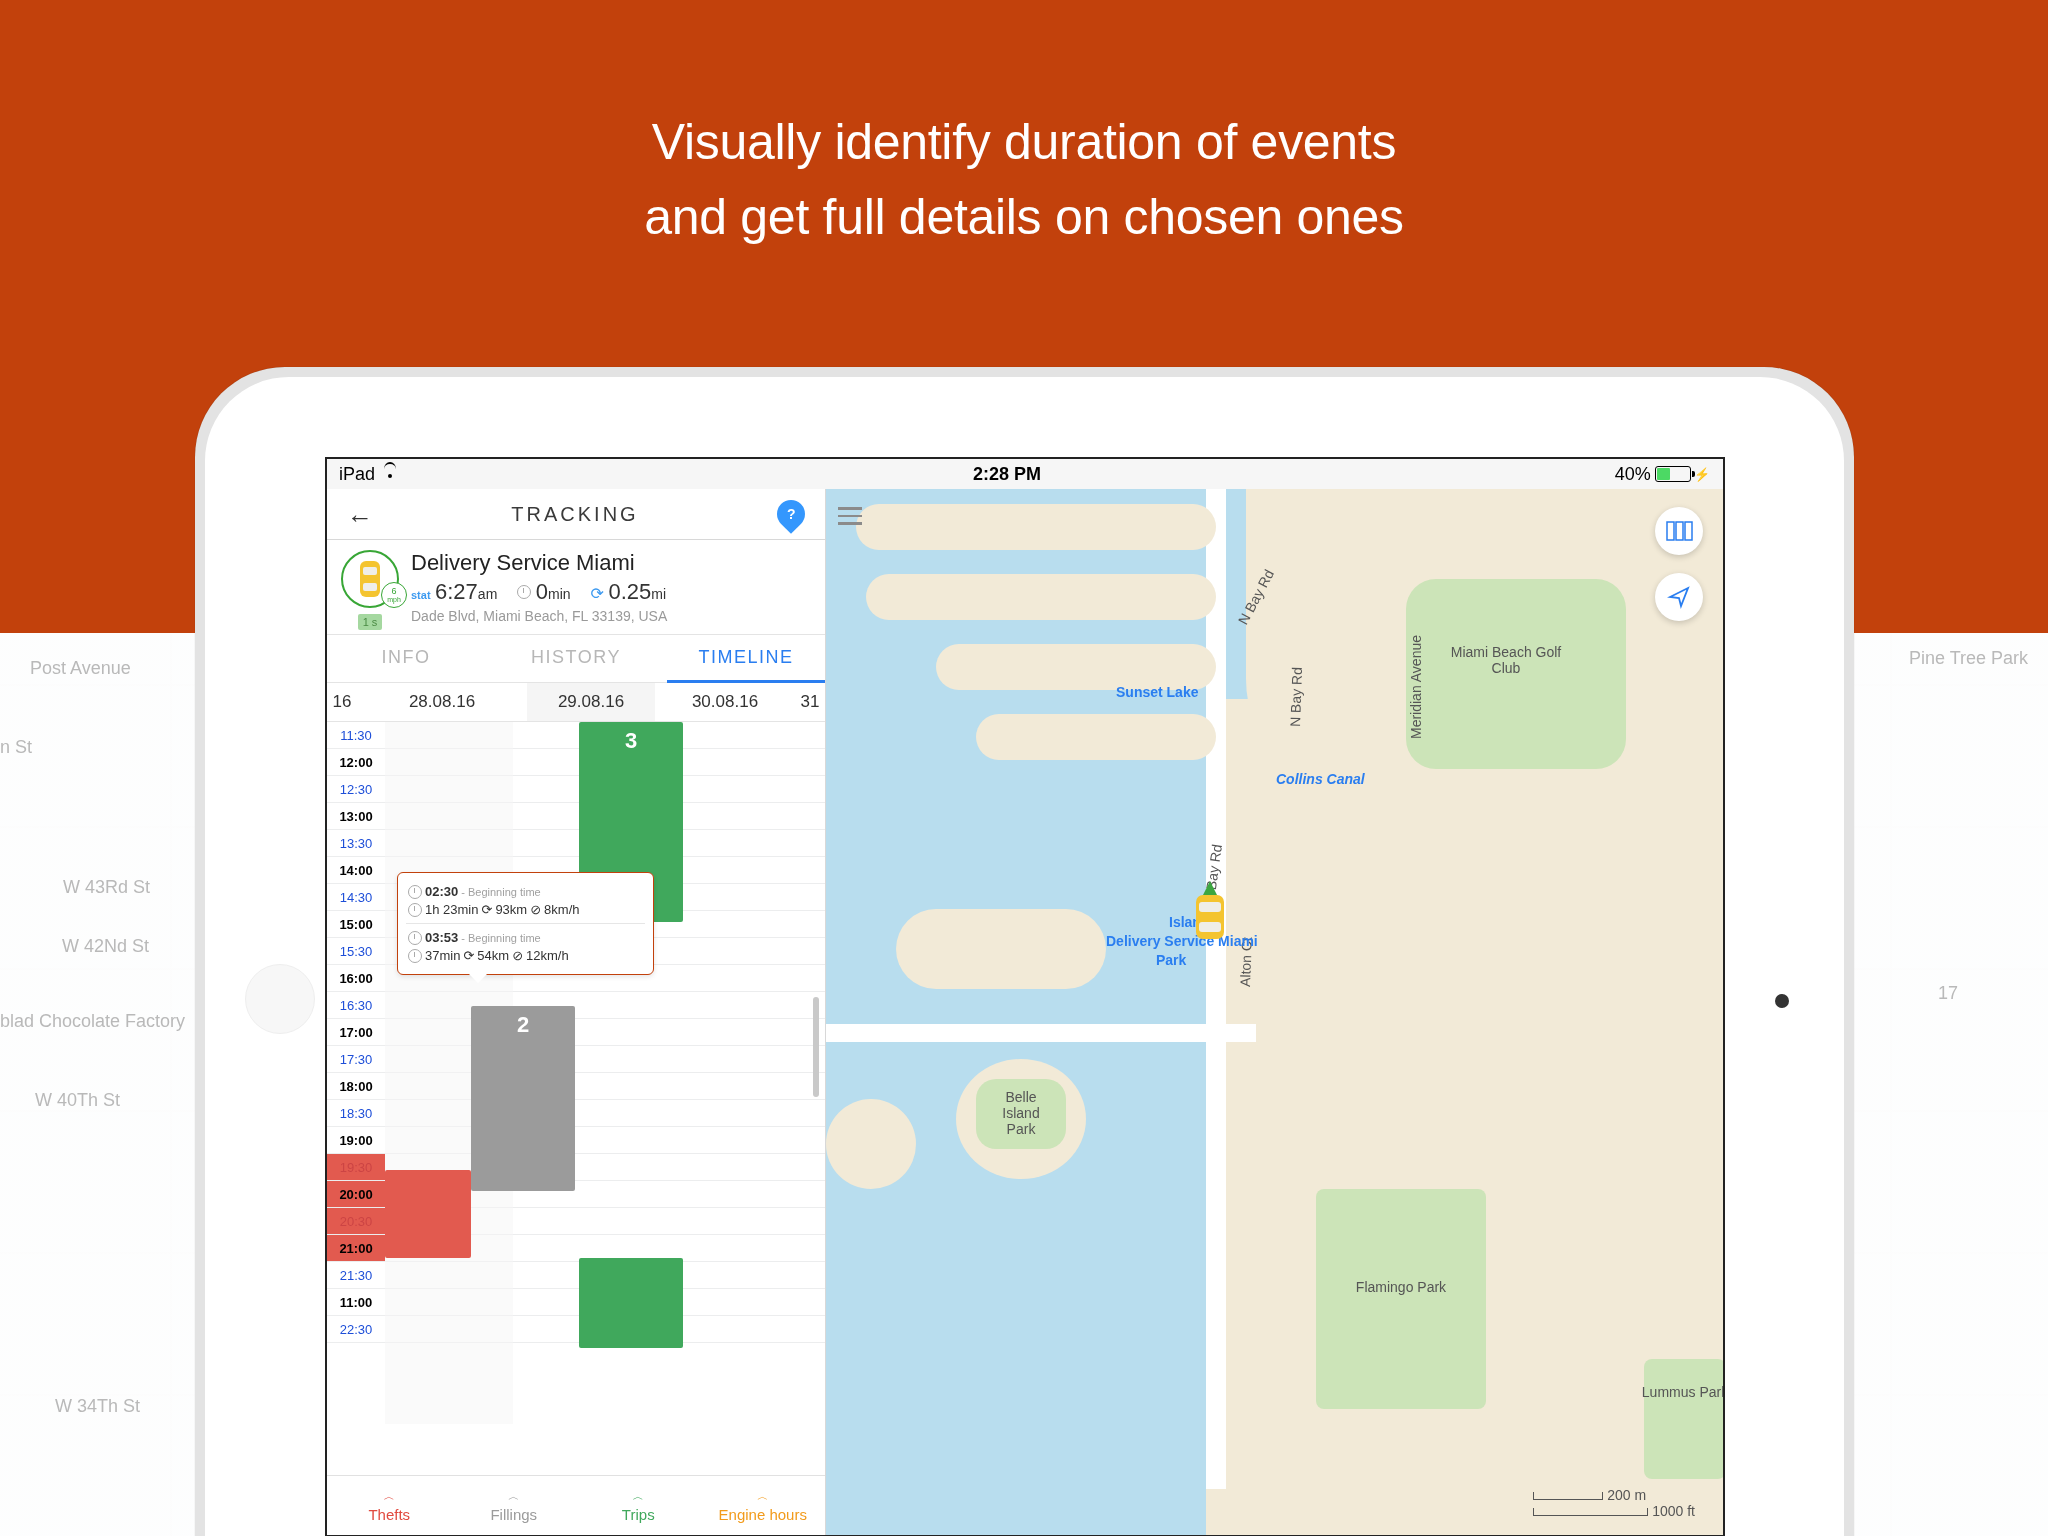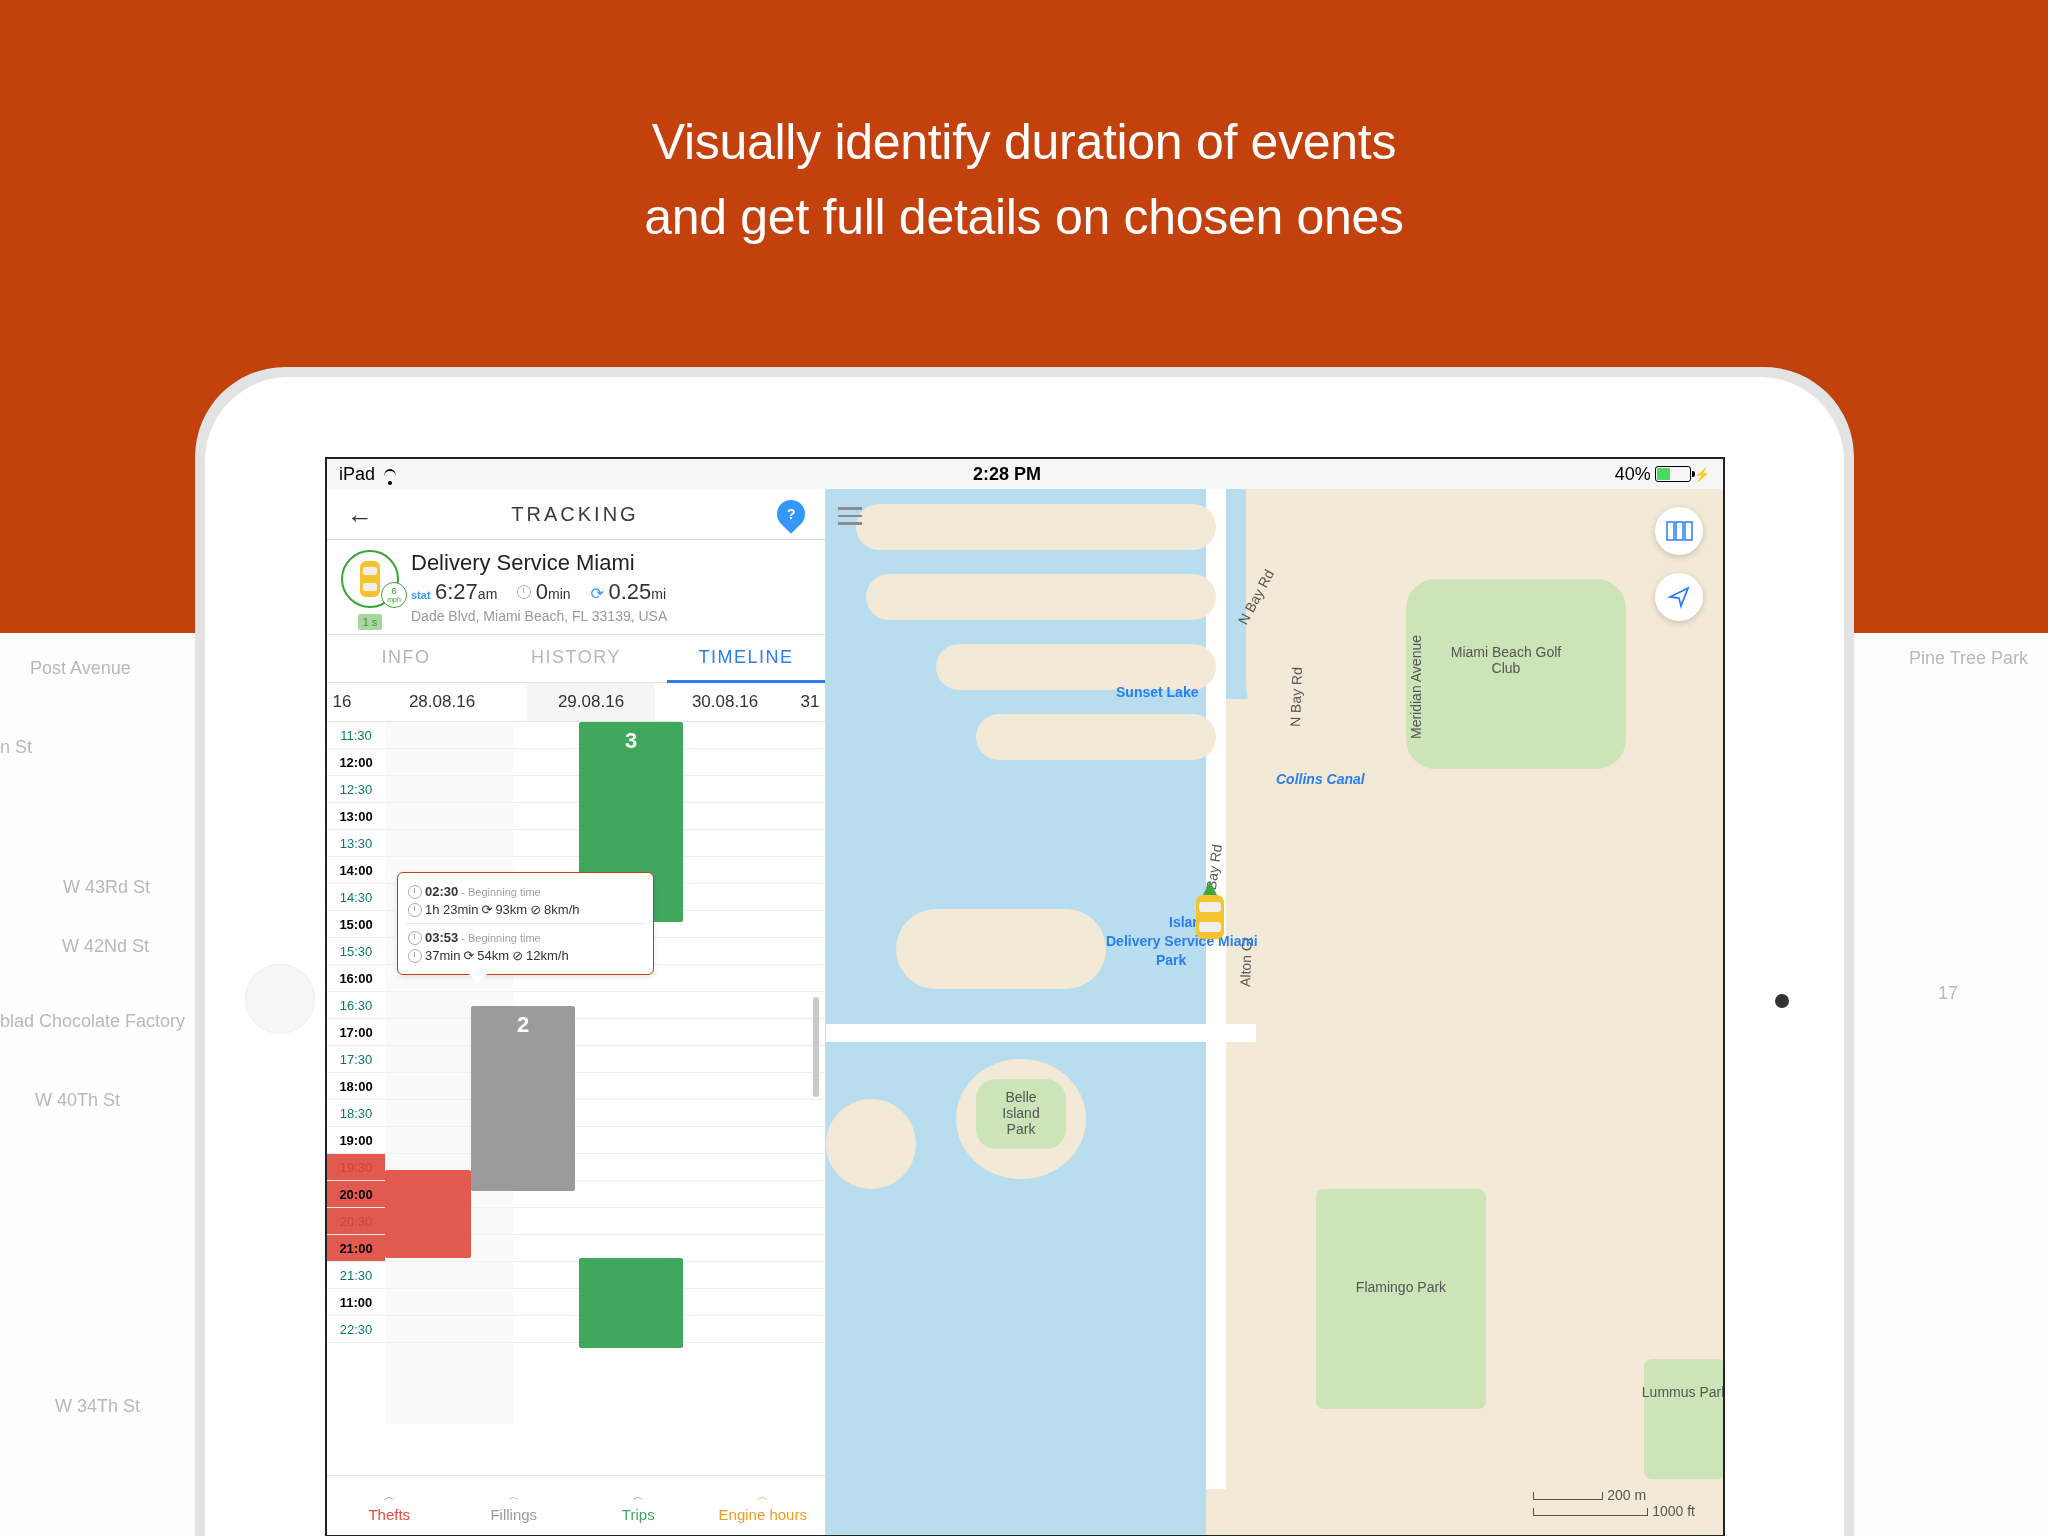--- a/index.html
+++ b/index.html
@@ -12,21 +12,21 @@
   repeating-linear-gradient(90deg,transparent 0 170px,#e6e6e6 170px 172px),
   repeating-linear-gradient(0deg,transparent 0 140px,#e6e6e6 140px 142px);
 }
 .bg-label{position:absolute;font-size:18px;color:#b9b9b9;}
 .ipad-shell{position:absolute;left:195px;top:367px;width:1659px;height:1169px;background:#e3e3e3;border-radius:90px 90px 0 0;padding:10px 10px 0;box-shadow:0 0 1px rgba(0,0,0,.3);}
 .ipad-body{width:100%;height:100%;background:#fff;border-radius:84px 84px 0 0;padding:80px 120px 0;position:relative;}
 .home-btn{position:absolute;left:40px;top:587px;width:70px;height:70px;border-radius:50%;background:#f7f7f7;border:1px solid #eee;}
 .camera{position:absolute;right:55px;top:617px;width:14px;height:14px;border-radius:50%;background:#333;}
 .screen{width:1400px;height:1080px;background:#fff;border:2px solid #222;position:relative;overflow:hidden;}
 .status-bar{height:30px;background:#f6f6f6;display:flex;align-items:center;padding:0 12px;font-size:18px;color:#000;}
-.status-left{display:flex;align-items:flex-end;gap:6px;}
+.status-left{display:flex;align-items:flex-start;gap:6px;}
 .status-center{flex:1;text-align:center;font-weight:600;}
 .status-right{display:flex;align-items:center;gap:4px;}
 .wifi-icon{width:18px;height:14px;position:relative;}
 .wifi-icon::before{content:"";position:absolute;bottom:0;left:7px;width:4px;height:4px;border-radius:50%;background:#000;}
 .wifi-icon::after{content:"";position:absolute;bottom:2px;left:3px;width:12px;height:12px;border:2px solid #000;border-bottom:none;border-left:none;border-right:none;border-radius:50%;transform:rotate(0);}
 .battery{width:36px;height:16px;border:1.5px solid #000;border-radius:3px;position:relative;}
 .battery::after{content:"";position:absolute;right:-5px;top:4px;width:3px;height:6px;background:#000;border-radius:0 2px 2px 0;}
 .battery-fill{position:absolute;left:1px;top:1px;bottom:1px;width:40%;background:#4cd964;border-radius:1px;}
 .app-body{position:absolute;top:30px;left:0;right:0;bottom:0;display:flex;}
 .left-panel{width:499px;border-right:1px solid #d8d8d8;display:flex;flex-direction:column;background:#fff;}
@@ -54,21 +54,21 @@
 .date-cell{padding:9px 0;text-align:center;}
 .date-cell:nth-child(1){width:30px;}
 .date-cell:nth-child(2){width:170px;}
 .date-cell:nth-child(3){width:128px;background:#f5f5f5;}
 .date-cell:nth-child(4){width:140px;}
 .date-cell:nth-child(5){width:30px;}
 .timeline-wrap{flex:1;position:relative;overflow:hidden;}
 .time-col{position:absolute;left:0;top:0;width:58px;}
 .trow{height:27px;border-bottom:1px solid #ecedee;display:flex;align-items:center;justify-content:center;font-size:13px;}
 .trow.major{font-weight:700;color:#000;}
-.trow.minor{color:#0f766e;}
+.trow.minor{color:#1d4ed8;}
 .tl-grid{position:absolute;left:58px;right:0;top:0;}
 .tl-row{height:27px;border-bottom:1px solid #ecedee;}
 .tl-current{position:absolute;left:58px;top:0;width:128px;height:702px;background:rgba(245,245,245,.5);}
 .ev-block{position:absolute;border-radius:2px;display:flex;align-items:flex-start;justify-content:center;color:#fff;font-size:22px;font-weight:600;padding-top:6px;}
 .ev-green{background:#40a85c;}
 .ev-gray{background:#9b9b9b;}
 .ev-red{background:#e25a4f;}
 .tooltip-box{position:absolute;left:70px;top:150px;width:257px;background:#fff;border:1px solid #c2410c;border-radius:6px;box-shadow:0 2px 5px rgba(0,0,0,.1);padding:8px 10px;font-size:13px;}
 .tooltip-box::after{content:"";position:absolute;bottom:-9px;left:70px;width:0;height:0;border-left:10px solid transparent;border-right:10px solid transparent;border-top:10px solid #fff;}
 .tt-row{display:flex;align-items:center;gap:3px;margin:3px 0;color:#333;}

